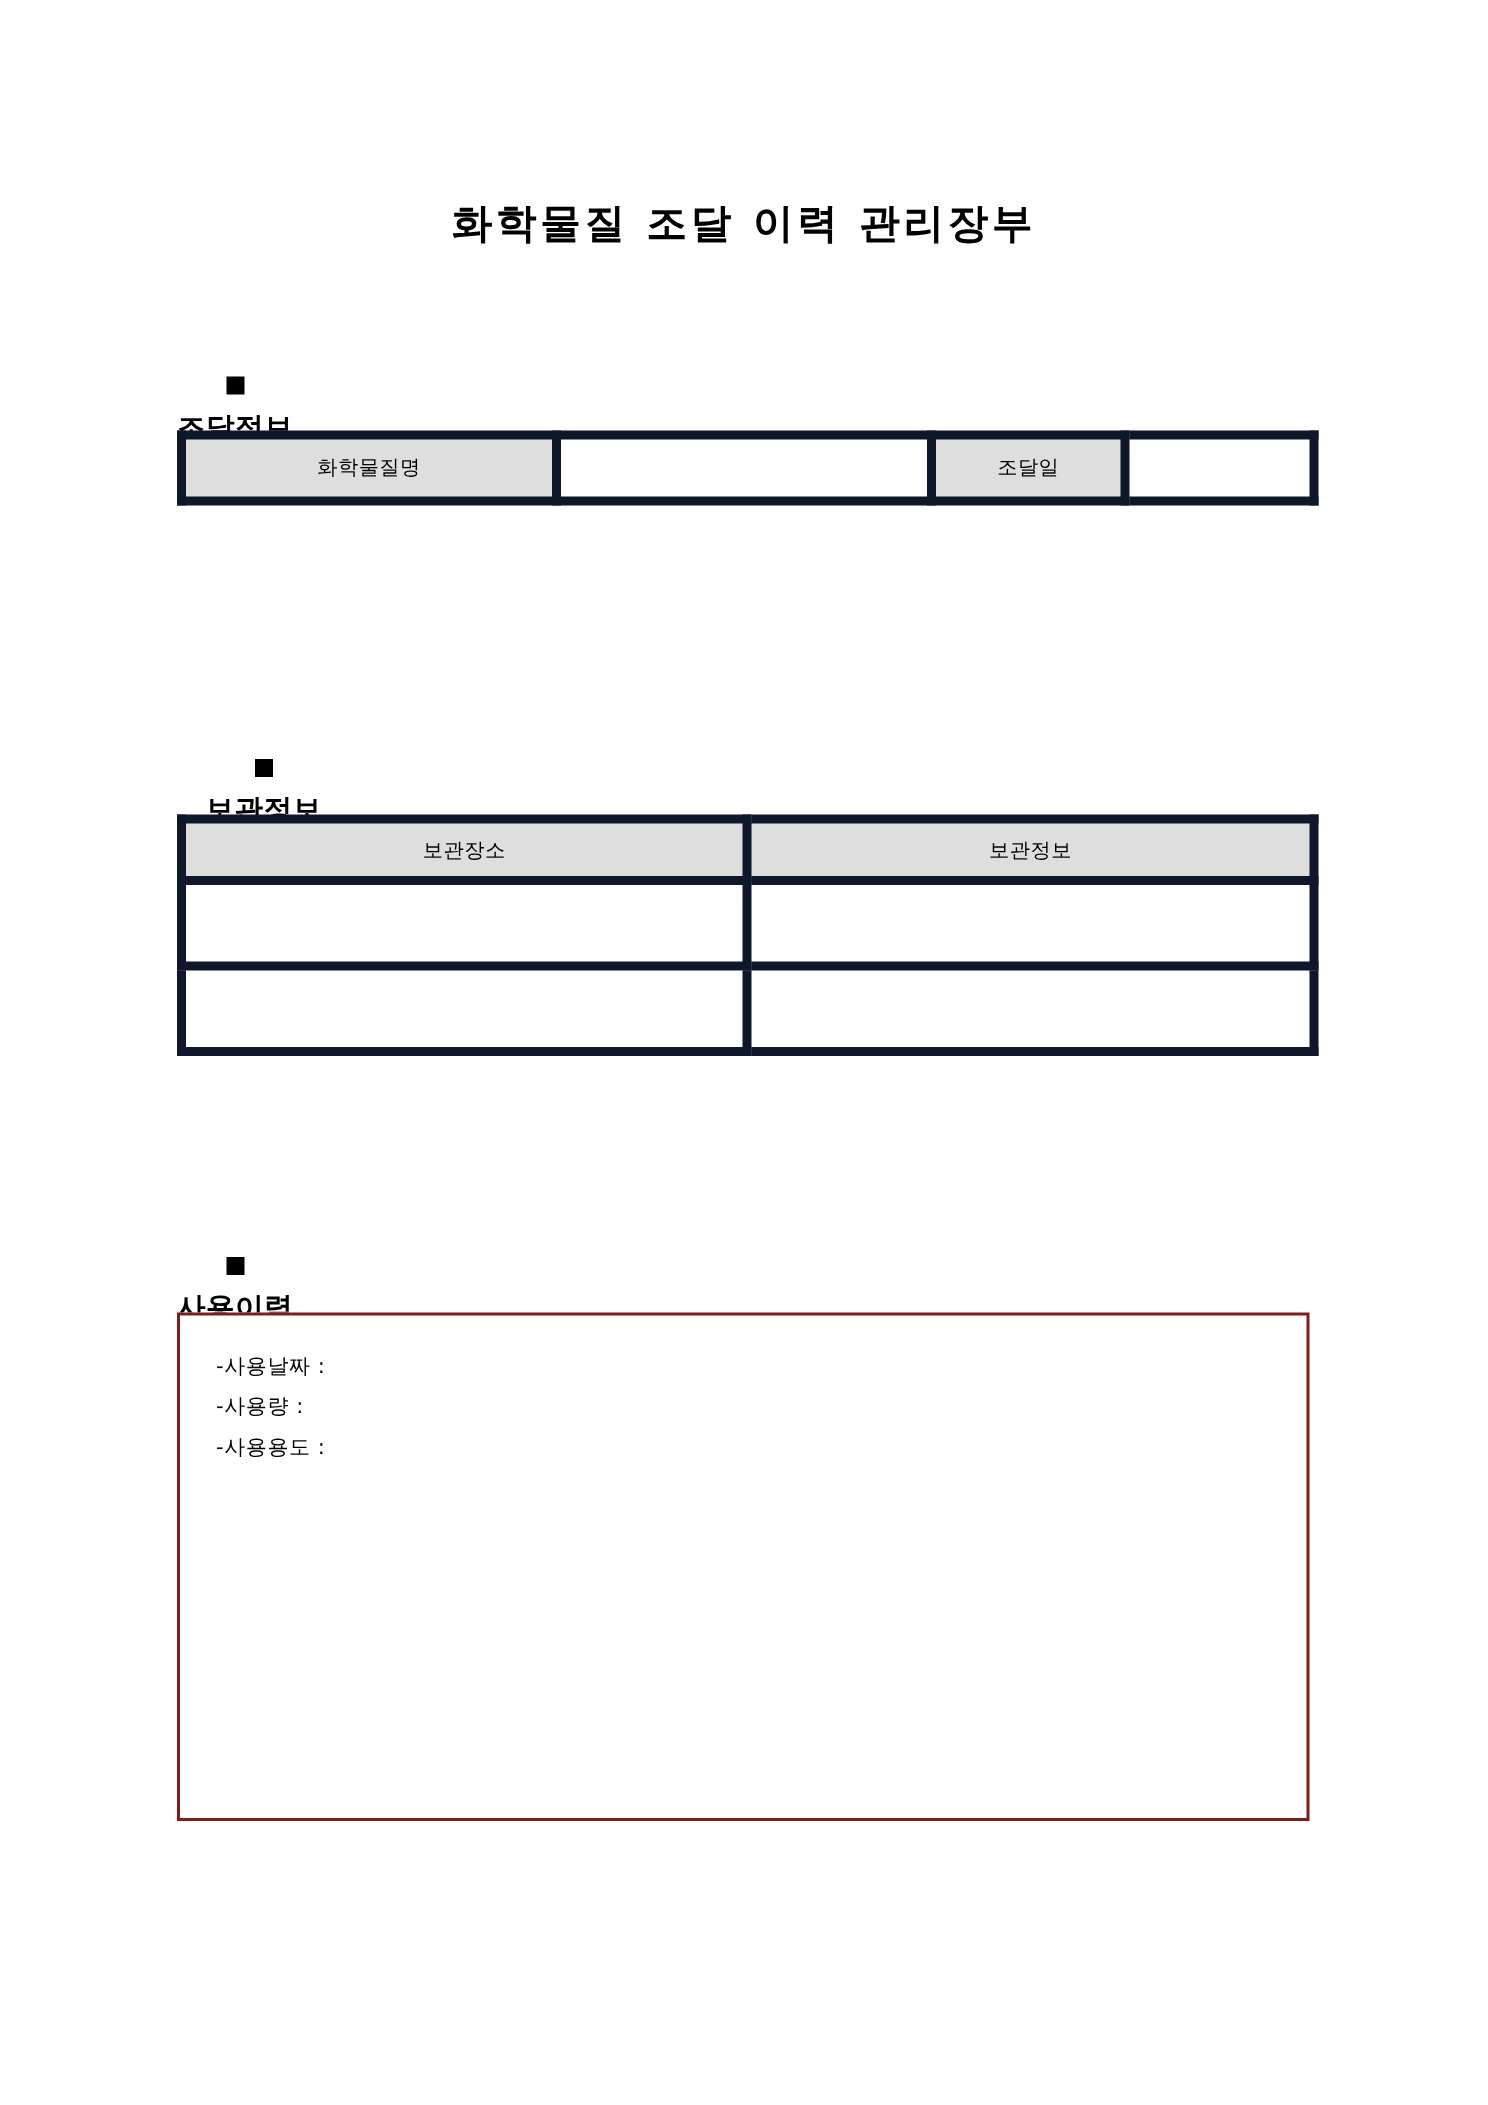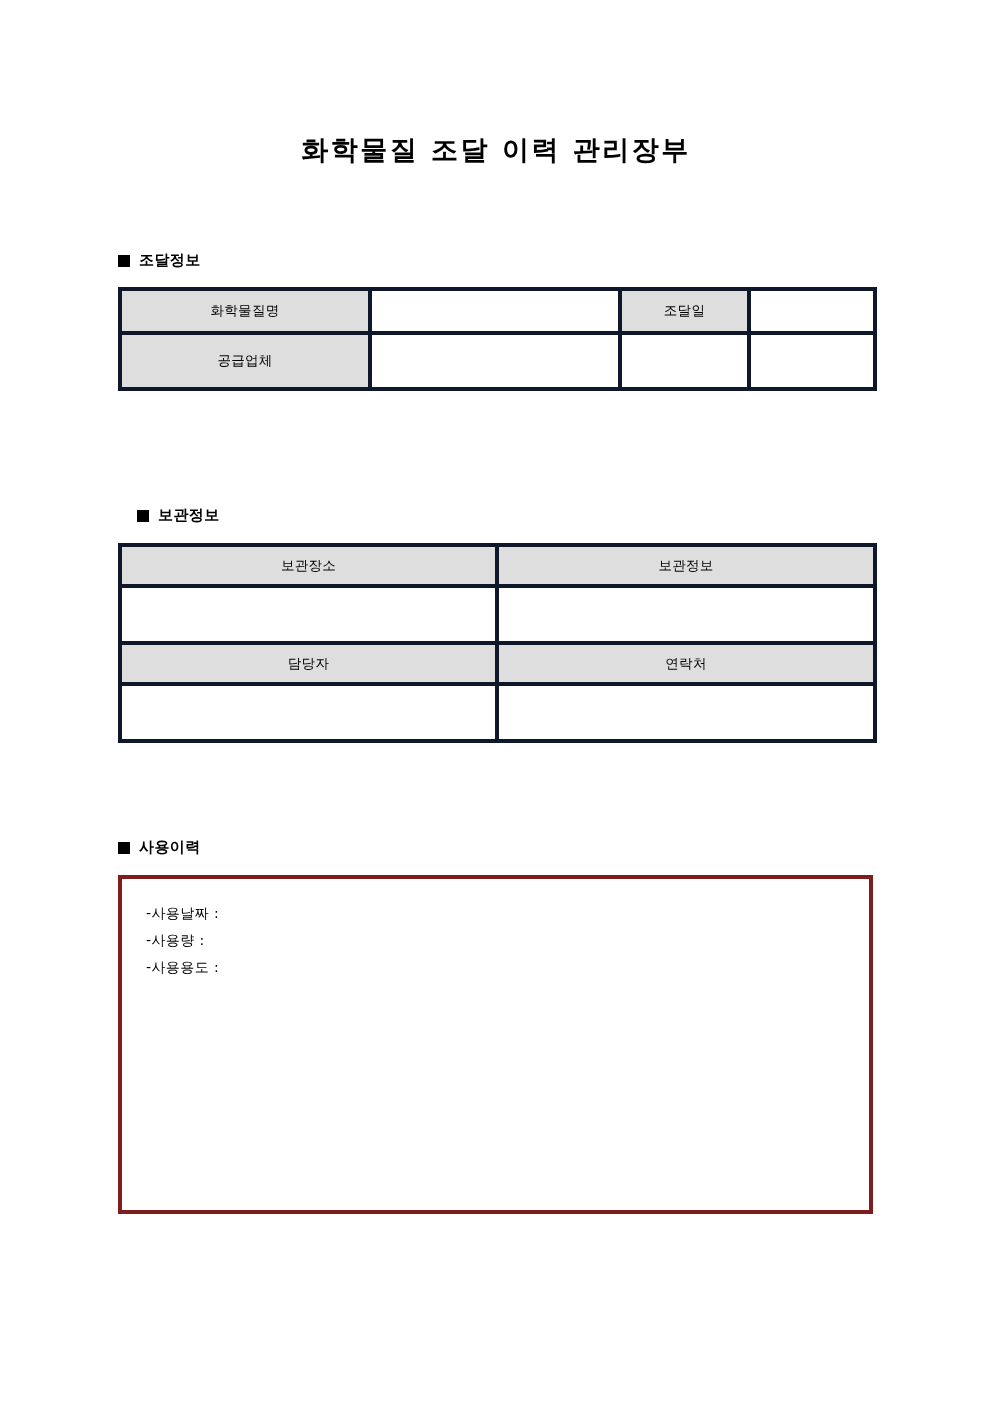--- a/index.html
+++ b/index.html
@@ -35,48 +35,49 @@
     font-weight: bold;
     letter-spacing: 2.5px;
     line-height: 1.2;
     white-space: nowrap;
   }
 
   
   .section-head {
     position: absolute;
     left: 118px;
-    font-size: 15px;
+    font-size: 19px;
     font-weight: bold;
     letter-spacing: 0.4px;
     white-space: nowrap;
     display: flex;
     align-items: center;
     gap: 9px;
+    flex-direction: column;
   }
   .bullet {
     display: inline-block;
     width: 12px;
     height: 12px;
     background: #000000;
     flex: 0 0 auto;
   }
   #head-procurement { top: 251px; }
   #head-storage     { top: 506px; padding-left: 19px; }
   #head-usage       { top: 838px; justify-content: center; }
 
   
   .form-table {
     position: absolute;
     border-collapse: collapse;
     table-layout: fixed;
     font-size: 13.5px;
   }
   .form-table td {
-    border: 4px solid #0f172a;
+    border: 6px solid #0f172a;
     padding: 0;
     text-align: center;
     vertical-align: middle;
     letter-spacing: 0.3px;
   }
   .lbl {
     background: #dedede;
   }
   .val {
     background: #ffffff;
@@ -101,21 +102,21 @@
   #table-storage .hrow { height: 41px; }
   #table-storage .drow { height: 57px; }
 
   
   #usage-box {
     position: absolute;
     left: 118px;
     top: 875px;
     width: 755px;
     height: 339px;
-    border: 4px solid #7f1d1d;
+    border: 2px solid #7f1d1d;
     background: #ffffff;
     box-sizing: border-box;
   }
   .usage-lines {
     padding: 21px 0 0 24px;
   }
   .usage-line {
     font-size: 14px;
     line-height: 27px;
     letter-spacing: 0.4px;
@@ -141,26 +142,20 @@
       <col style="width:129px">
       <col style="width:126px">
     </colgroup>
     <tbody>
       <tr class="r1">
         <td class="lbl">화학물질명</td>
         <td class="val"></td>
         <td class="lbl">조달일</td>
         <td class="val"></td>
       </tr>
-      <tr class="r3">
-        <td class="lbl">공급업체</td>
-        <td class="val"></td>
-        <td class="val"></td>
-        <td class="val"></td>
-      </tr>
     </tbody>
   </table>
 
   <div class="section-head" id="head-storage">
     <span class="bullet"></span>
     <span>보관정보</span>
   </div>
 
   <table class="form-table" id="table-storage">
     <colgroup>
@@ -168,24 +163,20 @@
       <col style="width:378px">
     </colgroup>
     <tbody>
       <tr class="hrow">
         <td class="lbl">보관장소</td>
         <td class="lbl">보관정보</td>
       </tr>
       <tr class="drow">
         <td class="val"></td>
         <td class="val"></td>
-      </tr>
-      <tr class="hrow">
-        <td class="lbl">담당자</td>
-        <td class="lbl">연락처</td>
       </tr>
       <tr class="drow">
         <td class="val"></td>
         <td class="val"></td>
       </tr>
     </tbody>
   </table>
 
   <div class="section-head" id="head-usage">
     <span class="bullet"></span>

